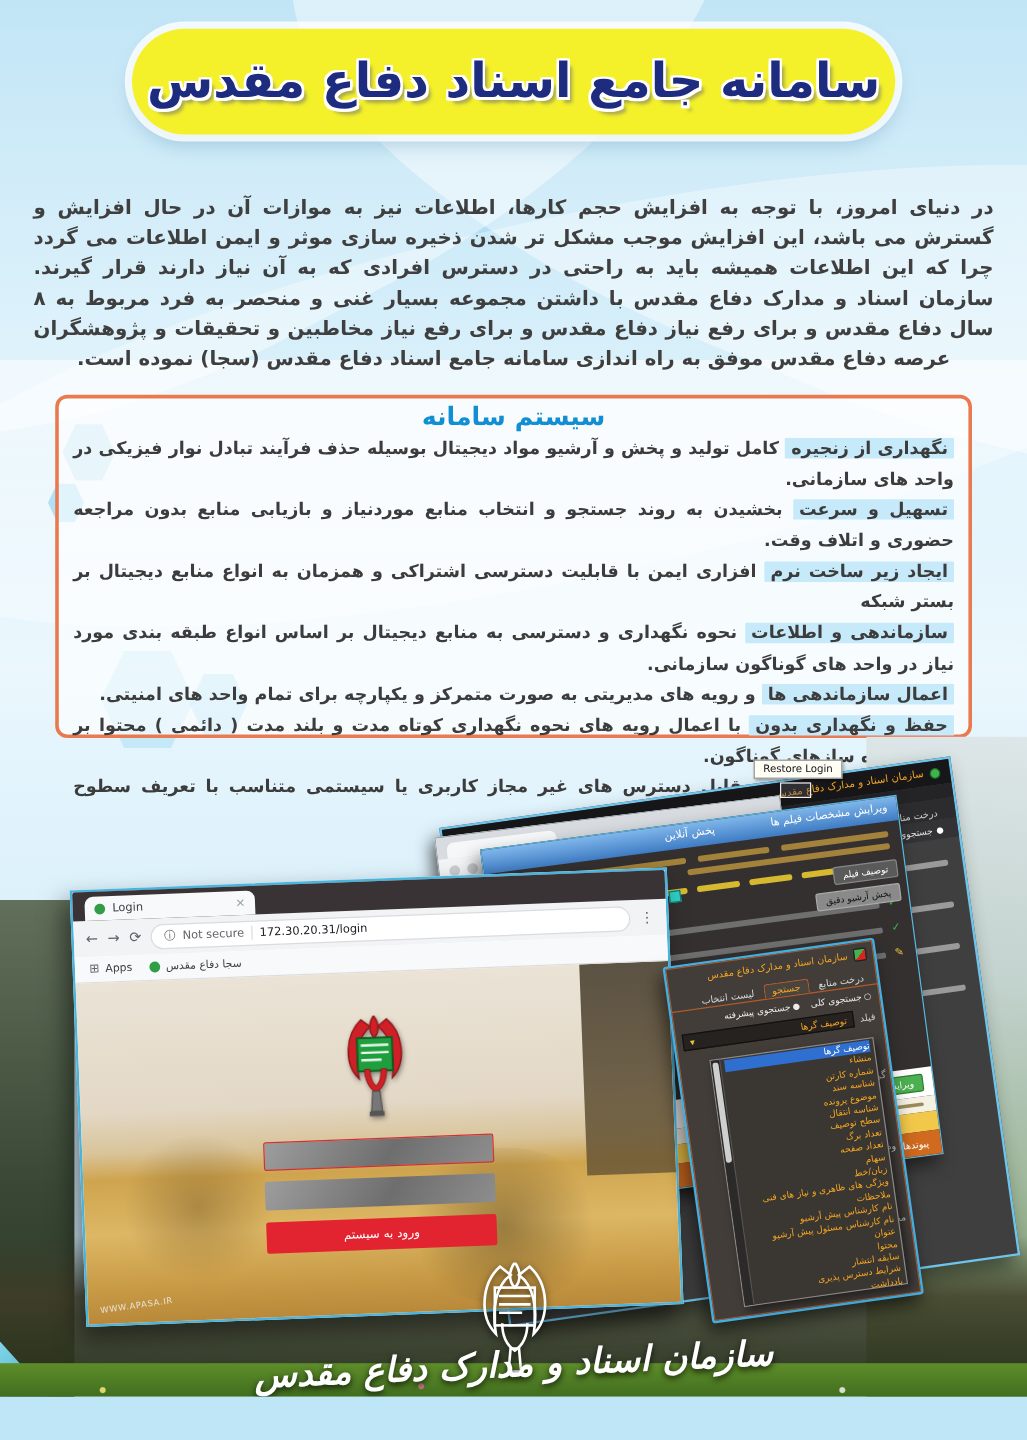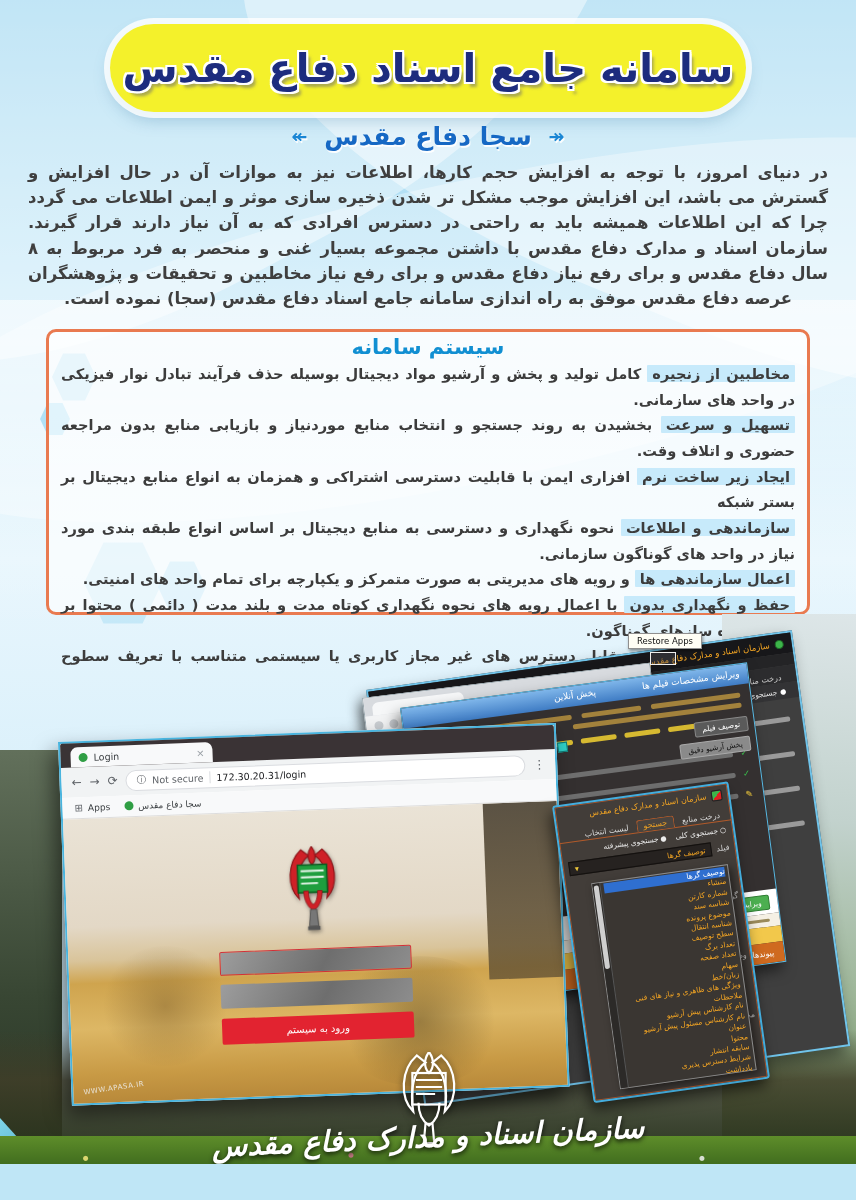--- a/index.html
+++ b/index.html
@@ -216,46 +216,41 @@
   <div class="midlight"></div>
   <div class="hex hx1"></div>
   <div class="hex hx2"></div>
   <div class="hex hx3"></div>
   <div class="hex hx4"></div>
 
   <div class="title-bubble">
     <span class="title-text">سامانه جامع اسناد دفاع مقدس</span>
   </div>
 
-  <div class="subtitle">
-    <span class="decor">↠</span>
-    <span>سجا دفاع مقدس</span>
-    <span class="decor">↞</span>
-  </div>
 
   <p class="intro">در دنیای امروز، با توجه به افزایش حجم کارها، اطلاعات نیز به موازات آن در حال افزایش و گسترش می باشد، این افزایش موجب مشکل تر شدن ذخیره سازی موثر و ایمن اطلاعات می گردد چرا که این اطلاعات همیشه باید به راحتی در دسترس افرادی که به آن نیاز دارند قرار گیرند. سازمان اسناد و مدارک دفاع مقدس با داشتن مجموعه بسیار غنی و منحصر به فرد مربوط به ۸ سال دفاع مقدس و برای رفع نیاز دفاع مقدس و برای رفع نیاز مخاطبین و تحقیقات و پژوهشگران عرصه دفاع مقدس موفق به راه اندازی سامانه جامع اسناد دفاع مقدس (سجا) نموده است.</p>
 
   <section class="goalbox">
     <h2>سیستم سامانه</h2>
-    <p class="goal"><span class="lead">مخاطبین از زنجیره</span><span> کامل تولید و پخش و آرشیو مواد دیجیتال بوسیله حذف فرآیند تبادل نوار فیزیکی در واحد های سازمانی.</span></p>
+    <p class="goal"><span class="lead">نگهداری از زنجیره</span><span> کامل تولید و پخش و آرشیو مواد دیجیتال بوسیله حذف فرآیند تبادل نوار فیزیکی در واحد های سازمانی.</span></p>
     <p class="goal"><span class="lead">تسهیل و سرعت</span><span> بخشیدن به روند جستجو و انتخاب منابع موردنیاز و بازیابی منابع بدون مراجعه حضوری و اتلاف وقت.</span></p>
     <p class="goal"><span class="lead">ایجاد زیر ساخت نرم</span><span> افزاری ایمن با قابلیت دسترسی اشتراکی و همزمان به انواع منابع دیجیتال بر بستر شبکه</span></p>
     <p class="goal"><span class="lead">سازماندهی و اطلاعات</span><span> نحوه نگهداری و دسترسی به منابع دیجیتال بر اساس انواع طبقه بندی مورد نیاز در واحد های گوناگون سازمانی.</span></p>
     <p class="goal"><span class="lead">اعمال سازماندهی ها</span><span> و رویه های مدیریتی به صورت متمرکز و یکپارچه برای تمام واحد های امنیتی.</span></p>
     <p class="goal"><span class="lead">حفظ و نگهداری بدون</span><span> با اعمال رویه های نحوه نگهداری کوتاه مدت و بلند مدت ( دائمی ) محتوا بر روی ذخیره سازهای گوناگون.</span></p>
     <p class="goal"><span class="lead">حفاظت از محتوا</span><span> در مقابل دسترس های غیر مجاز کاربری یا سیستمی متناسب با تعریف سطوح امنیتی گوناگون.</span></p>
   </section>
 
   <div class="bg-right"></div>
   <div class="bg-left"></div>
   <div class="bg-midband"></div>
   <div class="bg-corner"></div>
   <div class="grass"></div>
 
-  <div class="tooltip">Restore Apps</div>
+  <div class="tooltip">Restore Login</div>
   <div class="tt-btn"></div>
 
   <div class="win winA">
     <div class="a-titlebar">
       <span class="a-dot"></span>
       <span class="a-title">سازمان اسناد و مدارک دفاع مقدس</span>
     </div>
     <div class="a-menubar"></div>
     <div class="a-tabs">
       <span class="a-tab">درخت منابع</span>

